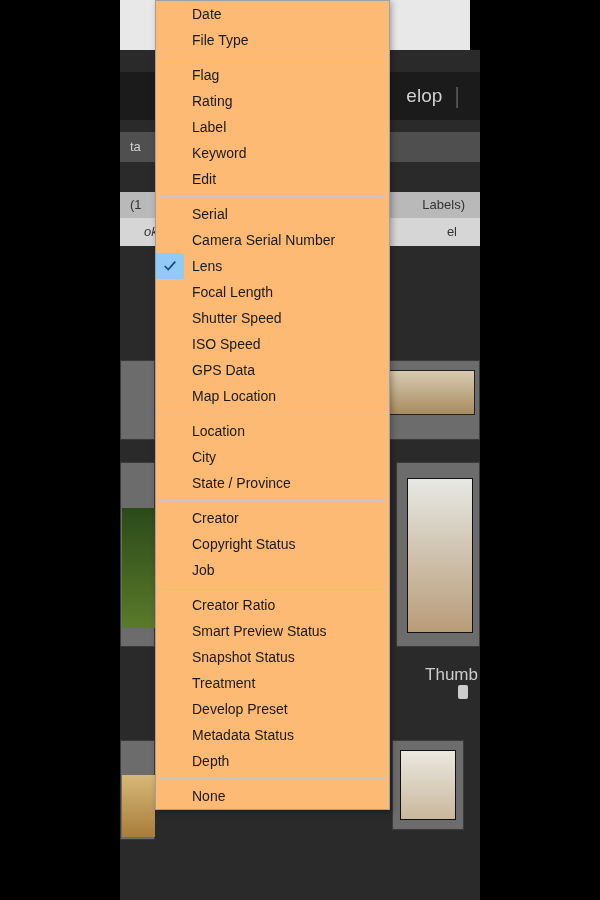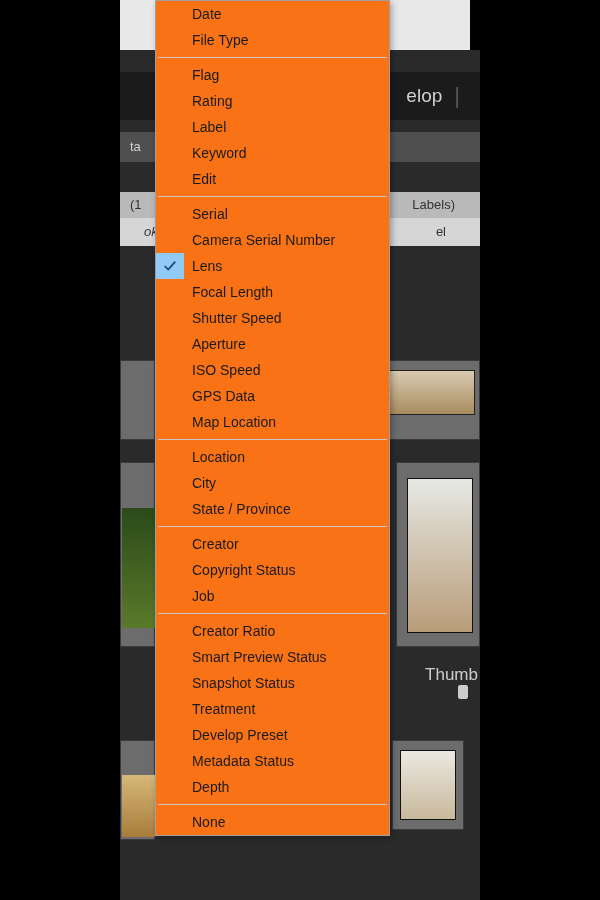--- a/index.html
+++ b/index.html
@@ -61,34 +61,34 @@
       left: 120px;
       top: 192px;
       right: 120px;
       height: 26px;
       background: #b9b9b9;
       color: #333;
       font-size: 13px;
       line-height: 26px;
     }
     .toolbar2 .left { position:absolute; left:10px; }
-    .toolbar2 .right { position:absolute; right:25px; }
+    .toolbar2 .right { position:absolute; right:15px; }
     .toolbar3 {
       position: absolute;
       left: 120px;
       top: 218px;
       right: 120px;
       height: 28px;
       background: #d6d6d6;
       color: #333;
       font-size: 13px;
       line-height: 28px;
     }
     .toolbar3 .left { position:absolute; left:24px;font-style:italic; }
-    .toolbar3 .right { position:absolute; right:34px; }
+    .toolbar3 .right { position:absolute; right:23px; }
     .thumbs-label {
       position: absolute;
       right: 122px;
       top: 665px;
       color: #ccc;
       font-size: 17px;
     }
     .slider-track {
       position:absolute;
       left: 420px;
@@ -106,21 +106,21 @@
       height:14px;
       background:#ccc;
       border-radius:2px;
     }
     
     .menu {
       position: absolute;
       left: 155px;
       top: 0;
       width: 235px;
-      background: #f97316;
+      background: #fdba74;
       border: 1px solid #a0a0a0;
       box-shadow: 2px 2px 6px rgba(0,0,0,0.3);
       font-size: 14px;
       color: #1a1a1a;
     }
     .menu-item {
       height: 26px;
       line-height: 26px;
       padding-left: 36px;
       position: relative;
@@ -222,21 +222,20 @@
     <div class="menu-sep"></div>
     <div class="menu-item"><span>Serial</span></div>
     <div class="menu-item"><span>Camera Serial Number</span></div>
     <div class="menu-item"><span>Lens</span><div class="check">
         <svg viewBox="0 0 16 16">
           <path d="M2 8 L6 12 L14 3" stroke="#1a4a7a" stroke-width="2" fill="none"></path>
         </svg>
       </div></div>
     <div class="menu-item"><span>Focal Length</span></div>
     <div class="menu-item"><span>Shutter Speed</span></div>
-    <div class="menu-item"><span>Aperture</span></div>
     <div class="menu-item"><span>ISO Speed</span></div>
     <div class="menu-item"><span>GPS Data</span></div>
     <div class="menu-item"><span>Map Location</span></div>
     <div class="menu-sep"></div>
     <div class="menu-item"><span>Location</span></div>
     <div class="menu-item"><span>City</span></div>
     <div class="menu-item"><span>State / Province</span></div>
     <div class="menu-sep"></div>
     <div class="menu-item"><span>Creator</span></div>
     <div class="menu-item"><span>Copyright Status</span></div>

